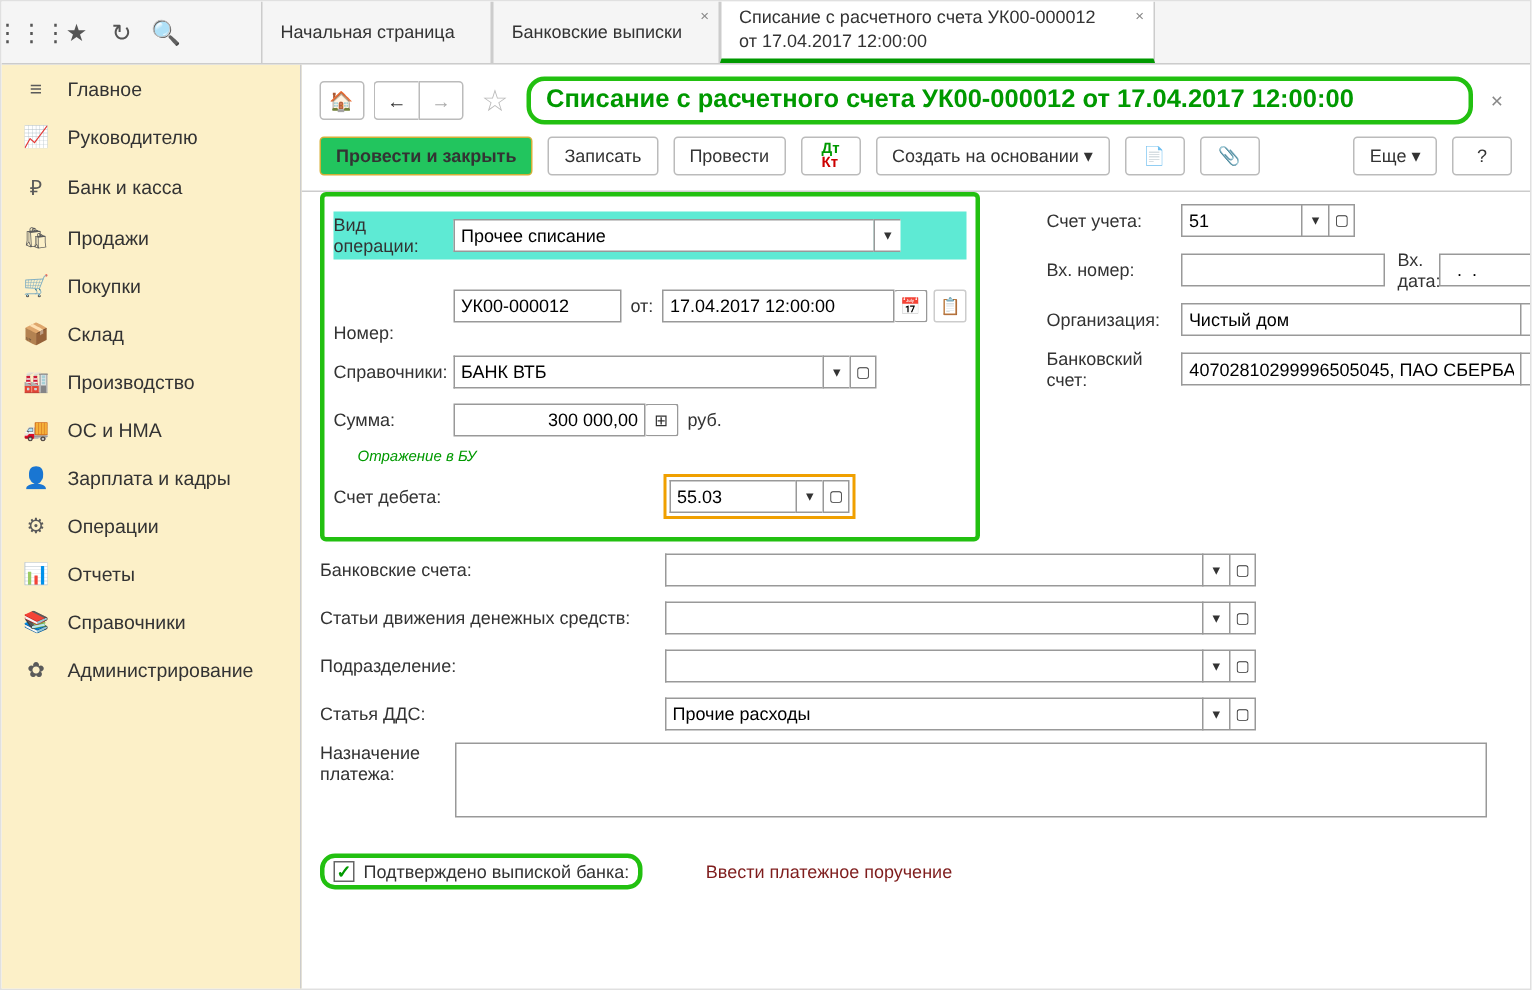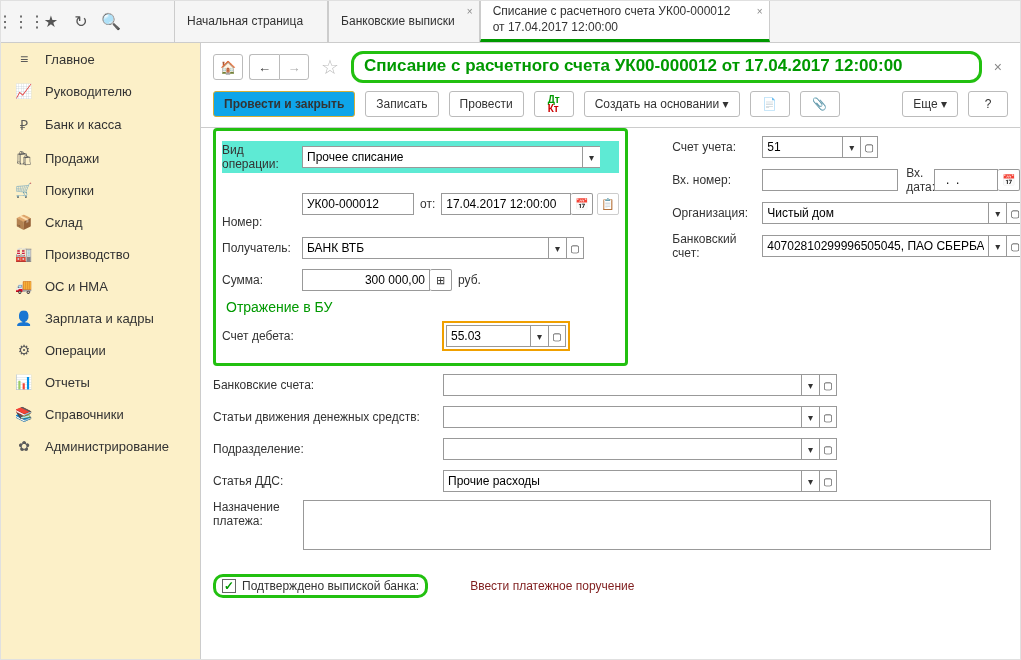--- a/index.html
+++ b/index.html
@@ -17,33 +17,33 @@
 .sidebar-item .icon { width: 18px; color: #5a5a5a; font-size: 14px; text-align: center; }
 .content { flex: 1; display: flex; flex-direction: column; overflow: hidden; }
 .hdr { display: flex; align-items: center; padding: 8px 12px 6px 12px; gap: 6px; }
 .hdr-btn { border: 1px solid #bbb; background: #fff; height: 26px; min-width: 30px; display: flex; align-items: center; justify-content: center; cursor: pointer; border-radius: 3px; font-size: 13px; }
 .hdr-arrow-group { display:flex; }
 .hdr-arrow-group .hdr-btn:first-child { border-top-right-radius:0; border-bottom-right-radius:0; border-right:none;}
 .hdr-arrow-group .hdr-btn:last-child { border-top-left-radius:0; border-bottom-left-radius:0;}
 .doc-title { flex: 1; font-size: 17px; color: #009900; font-weight: bold; border: 3px solid #22c010; border-radius: 12px; padding: 2px 10px 4px 10px; }
 .toolbar { display: flex; align-items: center; padding: 2px 12px 10px 12px; gap: 10px; border-bottom: 1px solid #ccc; }
 .btn { height: 26px; padding: 0 10px; border: 1px solid #bbb; border-radius: 3px; background: #fff; cursor: pointer; display: flex; align-items: center; font-size: 12px; }
-.btn-yellow { background: #0ea5e9; border-color: #d4af37; font-weight: bold; }
+.btn-yellow { background: #22c55e; border-color: #d4af37; font-weight: bold; }
 .btn-icon { width: 40px; padding: 0; justify-content: center; }
 .form-area { flex: 1; overflow-y: auto; padding: 0 12px 12px 12px; position: relative; }
 .highlight-box { border: 3px solid #22c010; border-radius: 4px; padding: 4px 6px 6px 6px; margin-right: 4px; position: relative; }
 .row { display: flex; align-items: center; min-height: 26px; margin: 6px 0; font-size: 12px; }
 .row .label { color: #333; padding-right: 8px; }
 .yellow-band { background: #5eead4; padding: 2px 0; }
 .input { height: 22px; border: 1px solid #999; padding: 0 4px; font-size: 12px; }
 .lookup { display: inline-flex; }
 .lookup .input { border-right: none; }
 .lookup .drop, .lookup .open { width: 18px; height: 22px; border: 1px solid #999; display: flex; align-items: center; justify-content: center; font-size: 10px; cursor: pointer; background: #fff; }
 .lookup .drop { border-right: none; }
-.section-title { color: #009900; font-size: 14px; margin: 6px 0 0 4px; }
+.section-title { color: #009900; font-size: 10px; margin: 6px 0 0 16px; font-style: italic; }
 .orange-box { border: 2px solid #f0a000; padding: 2px; }
 .two-col { display: flex; gap: 40px; }
 .two-col > div { flex:1; position: relative; }
 .small-icon { width: 22px; height: 22px; border: 1px solid #bbb; display: inline-flex; align-items: center; justify-content: center; cursor: pointer; border-radius: 2px; margin-left: 4px; font-size: 11px;}
 .footer-row { display: flex; align-items: center; padding: 10px 12px; gap: 6px; }
 .checkbox { width: 14px; height: 14px; border: 1px solid #666; display: inline-flex; align-items: center; justify-content: center; color: #009900; font-size: 12px; font-weight: bold; }
 .link { color: #7f1d1d; cursor: pointer; margin-left: 36px; }
 .grey { color: #aaa; }
 textarea.input { height: 50px; resize: none; }
 .close-x { color: #888; cursor:pointer; padding: 0 6px; font-size:14px;}
@@ -169,26 +169,26 @@
               <span class="label" style="width:80px;">Вид операции:</span>
               <div class="lookup">
                 <input class="input" style="width: 280px;" value="Прочее списание">
                 <div class="drop">▾</div>
               </div>
             </div>
             <div class="row">
               <span class="label" style="width:80px;margin-top:36px;">Номер:</span>
               <input class="input" style="width: 112px;" value="УК00-000012">
               <span class="label" style="padding:0 6px;">от:</span>
-              <input class="input" style="width: 130px;" value="17.04.2017 12:00:00">
+              <input class="input" style="width: 155px;" value="17.04.2017 12:00:00">
               <div class="small-icon" style="border:1px solid #999;border-left:none;margin-left:0;">📅</div>
               <div class="small-icon" style="color:#009900;border-color:#ccc;">📋</div>
             </div>
             <div class="row">
-              <span class="label" style="width:80px;">Получатель:</span>
+              <span class="label" style="width:80px;">Справочники:</span>
               <div class="lookup">
                 <input class="input" style="width: 246px;" value="БАНК ВТБ">
                 <div class="drop">▾</div>
                 <div class="open">▢</div>
               </div>
             </div>
             <div class="row">
               <span class="label" style="width:80px;">Сумма:</span>
               <input class="input" style="width: 128px; text-align: right;" value="300 000,00">
               <div class="small-icon" style="border:1px solid #999;border-left:none;margin-left:0;">⊞</div>

